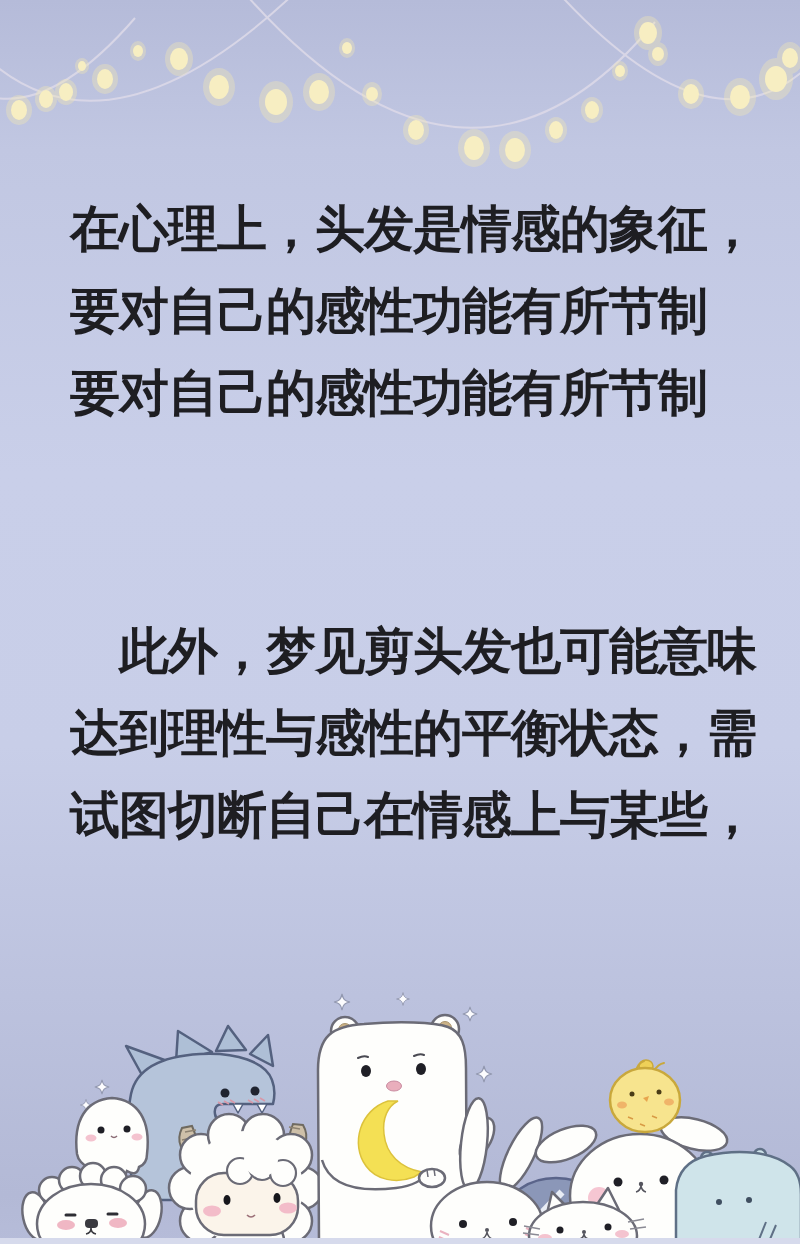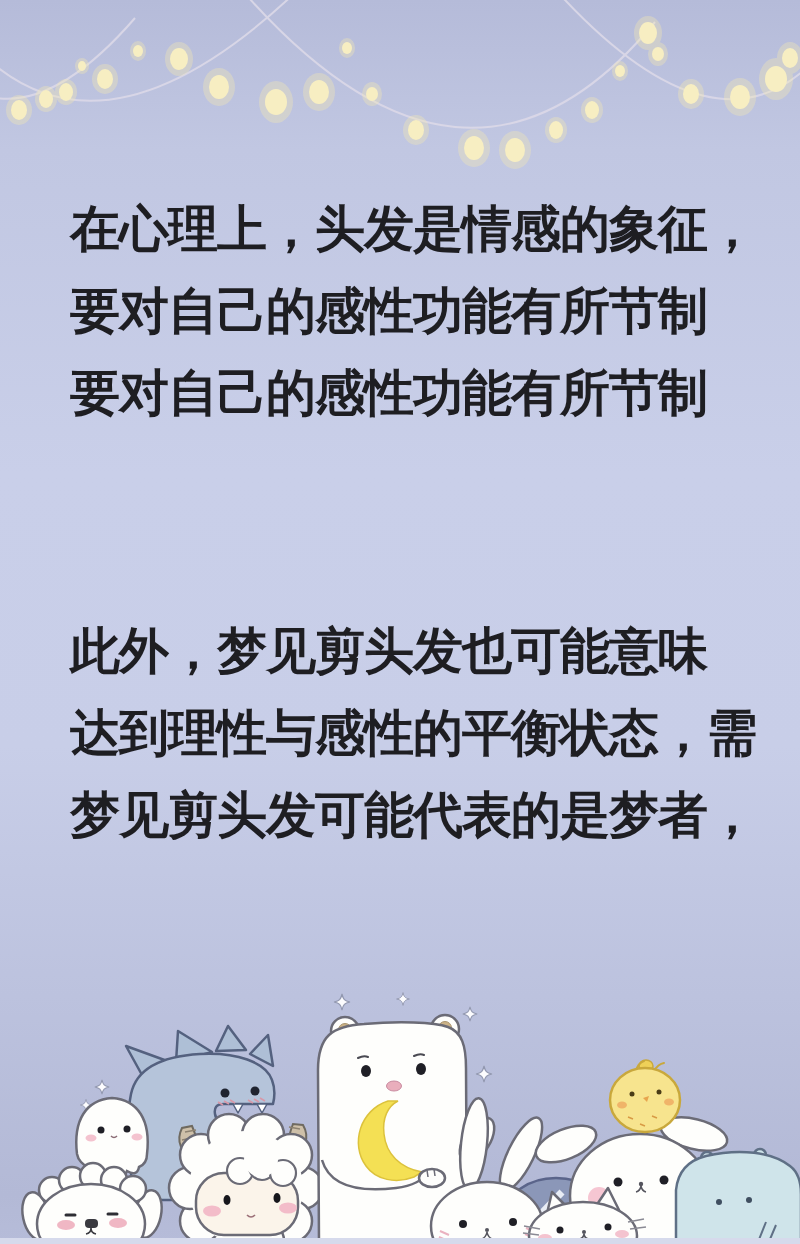--- a/index.html
+++ b/index.html
@@ -12,21 +12,21 @@
     font-family:"Liberation Sans","DejaVu Sans",sans-serif;
   }
   .lights { position:absolute; top:0; left:0; }
   .chars  { position:absolute; bottom:0; left:0; }
   .para { position:absolute; left:70px; }
   .para .line {
     font-size:50px; line-height:82px; letter-spacing:-1px;
     font-weight:600; color:#1e1e22; white-space:nowrap;
   }
   #p1 { top:188px; }
-  #p2 { top:610px; }
+  #p2 { top:610px;text-align:right; }
 </style>
 </head>
 <body>
 
 <div class="screen">
 
   <svg class="lights" width="800" height="175" viewBox="0 0 800 175">
     <g fill="none" stroke="#dcd9e8" stroke-width="2" opacity="0.9">
       <path d="M-20,52 Q105,175 300,-12"></path>
       <path d="M235,-18 Q465,252 655,22"></path>
@@ -91,21 +91,21 @@
 
   <div class="para" id="p1">
     <div class="line">在心理上，头发是情感的象征，</div>
     <div class="line">要对自己的感性功能有所节制</div>
     <div class="line">要对自己的感性功能有所节制</div>
   </div>
 
   <div class="para" id="p2">
     <div class="line">此外，梦见剪头发也可能意味</div>
     <div class="line">达到理性与感性的平衡状态，需</div>
-    <div class="line">梦见剪头发可能代表的是梦者，</div>
+    <div class="line">试图切断自己在情感上与某些，</div>
   </div>
 
   <svg class="chars" width="800" height="270" viewBox="0 0 800 270">
     <defs>
       <clipPath id="shellclip">
           <ellipse cx="556" cy="240" rx="50" ry="36"></ellipse>
         </clipPath>
     </defs>
 
     <g fill="#fcfcfe" stroke="#9298b0" stroke-width="1.2">

